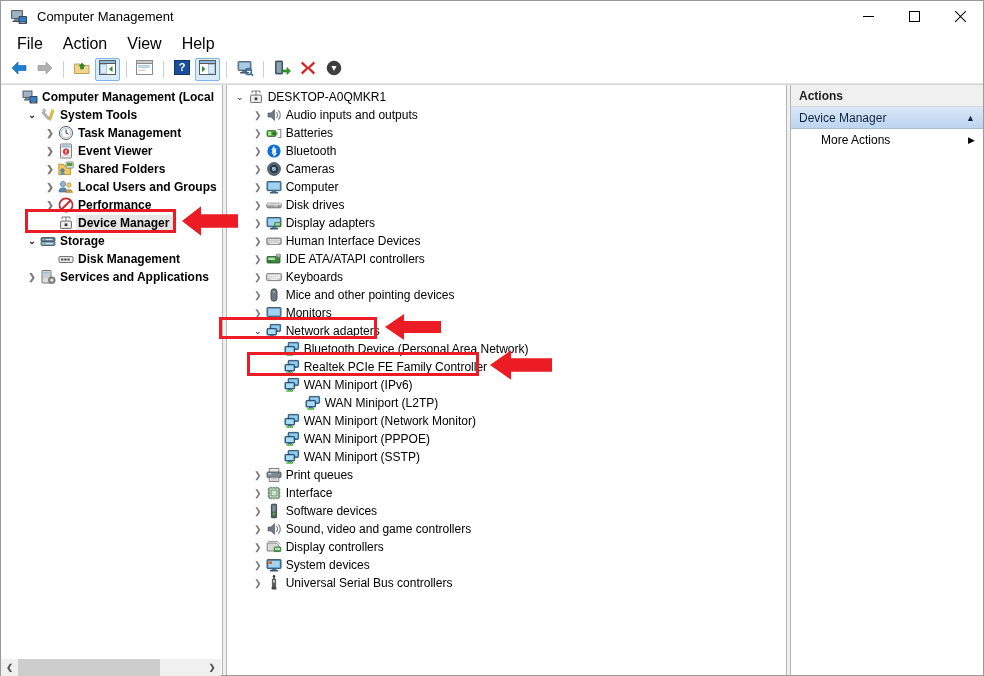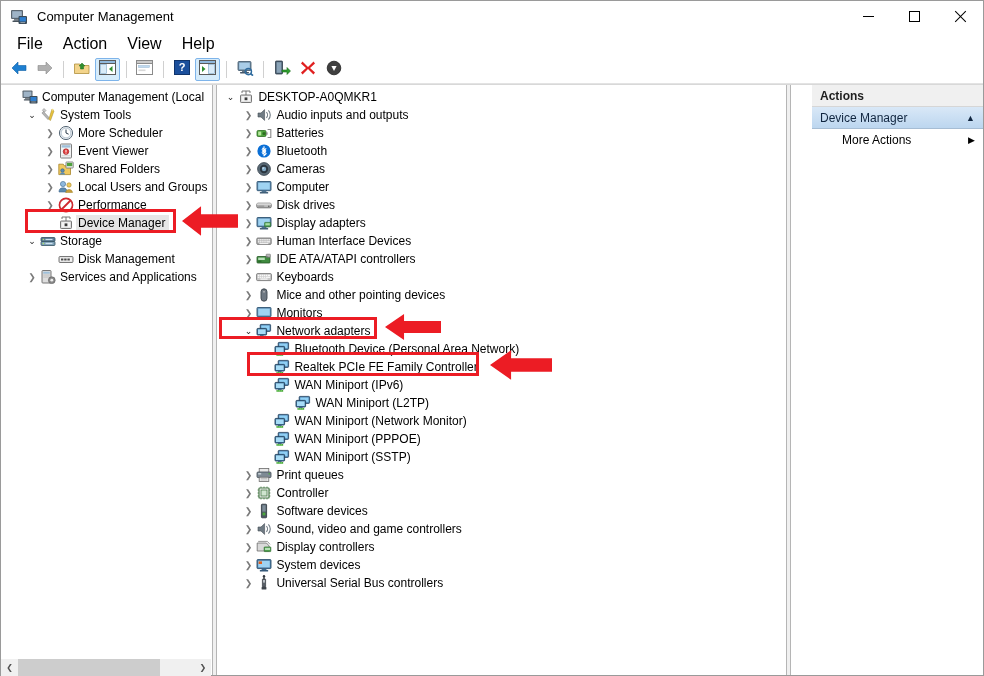--- a/index.html
+++ b/index.html
@@ -110,25 +110,25 @@
     display: flex;
     min-height: 0;
     background: #ffffff;
     border-top: 1px solid #d8d8d8;
   }
   .pane {
     position: relative;
     background: #ffffff;
     min-height: 0;
   }
-  .pane-left   { flex: 0 0 192px; display: flex; flex-direction: column; border-right: 1px solid #ffffff; }
+  .pane-left   { flex: 0 0 192px; display: flex; flex-direction: column; border-right: 1px solid #ffffff; font-weight: bold; }
   .splitter    { flex: 0 0 5px; background: #f0f0f0; border-left: 1px solid #b5b5b5; border-right: 1px solid #b5b5b5; }
   .pane-mid    { flex: 1 1 auto; display: flex; flex-direction: column; min-width: 0; }
   .splitter2   { flex: 0 0 5px; background: #f0f0f0; border-left: 1px solid #b5b5b5; border-right: 1px solid #b5b5b5; }
-  .pane-right  { flex: 0 0 192px; display: flex; flex-direction: column; padding-left: 21px; }
+  .pane-right  { flex: 0 0 192px; display: flex; flex-direction: column; }
 
   .tree-scroll {
     flex: 1 1 auto;
     overflow: hidden;
     position: relative;
     padding-top: 3px;
   }
 
   
   .row {
@@ -386,21 +386,21 @@
             <span class="rlabel">System Tools</span>
           </div>
           <div class="row" style="padding-left:41px">
             <span class="chev">❯</span>
             <span class="ricon"><svg width="16" height="16" viewBox="0 0 16 16">
                 <circle cx="8" cy="8" r="6.6" fill="#e9eef2" stroke="#5a6a78" stroke-width="1"></circle>
                 <circle cx="8" cy="8" r="4.9" fill="#ffffff" stroke="#8fa3b3" stroke-width="0.6"></circle>
                 <line x1="8" y1="8" x2="8" y2="4.5" stroke="#2b3b49" stroke-width="1"></line>
                 <line x1="8" y1="8" x2="10.6" y2="9.2" stroke="#2b3b49" stroke-width="1"></line>
               </svg></span>
-            <span class="rlabel">More Scheduler</span>
+            <span class="rlabel">Task Management</span>
           </div>
           <div class="row" style="padding-left:41px">
             <span class="chev">❯</span>
             <span class="ricon"><svg width="16" height="16" viewBox="0 0 16 16">
                 <rect x="2.5" y="1" width="11" height="14" rx="0.8" fill="#f4f4f4" stroke="#707070" stroke-width="0.9"></rect>
                 <rect x="3.6" y="2.2" width="8.8" height="2.4" fill="#9fc0da"></rect>
                 <circle cx="8" cy="8.6" r="2.8" fill="#e03a3a" stroke="#9c1f1f" stroke-width="0.6"></circle>
                 <rect x="7.5" y="6.8" width="1" height="2.3" fill="#fff"></rect>
                 <rect x="7.5" y="9.6" width="1" height="1" fill="#fff"></rect>
                 <rect x="3.6" y="12.3" width="8.8" height="0.9" fill="#cfcfcf"></rect>
@@ -797,21 +797,21 @@
                   <line x1="8" y1="13" x2="8" y2="14.4"></line>
                   <line x1="11" y1="13" x2="11" y2="14.4"></line>
                   <line x1="1.6" y1="5" x2="3" y2="5"></line>
                   <line x1="1.6" y1="8" x2="3" y2="8"></line>
                   <line x1="1.6" y1="11" x2="3" y2="11"></line>
                   <line x1="13" y1="5" x2="14.4" y2="5"></line>
                   <line x1="13" y1="8" x2="14.4" y2="8"></line>
                   <line x1="13" y1="11" x2="14.4" y2="11"></line>
                 </g>
               </svg></span>
-            <span class="rlabel">Controller</span>
+            <span class="rlabel">Interface</span>
           </div>
           <div class="row" style="padding-left:23px">
             <span class="chev">❯</span>
             <span class="ricon"><svg width="16" height="16" viewBox="0 0 16 16">
                 <rect x="5.4" y="1.2" width="5.2" height="13.6" rx="0.8" fill="#4a5660" stroke="#2b343b" stroke-width="0.8"></rect>
                 <rect x="6.3" y="2.2" width="3.4" height="6.4" fill="#7e8d99"></rect>
                 <rect x="6.6" y="9.6" width="2.8" height="2.8" fill="#4aa83a"></rect>
               </svg></span>
             <span class="rlabel">Software devices</span>
           </div>

